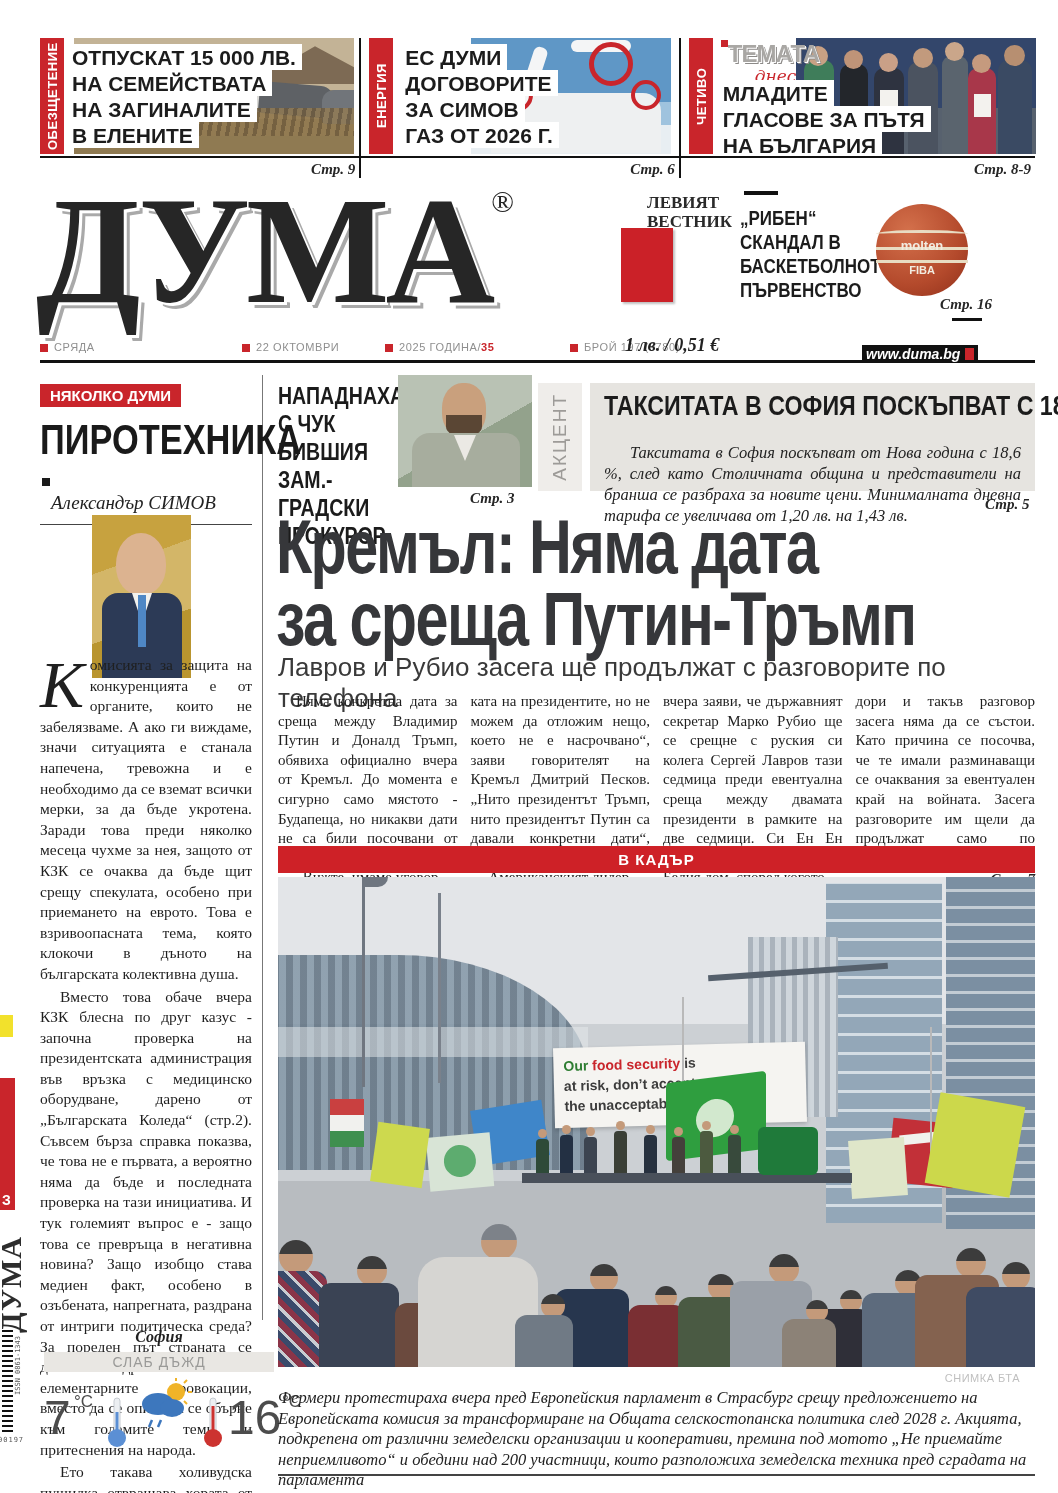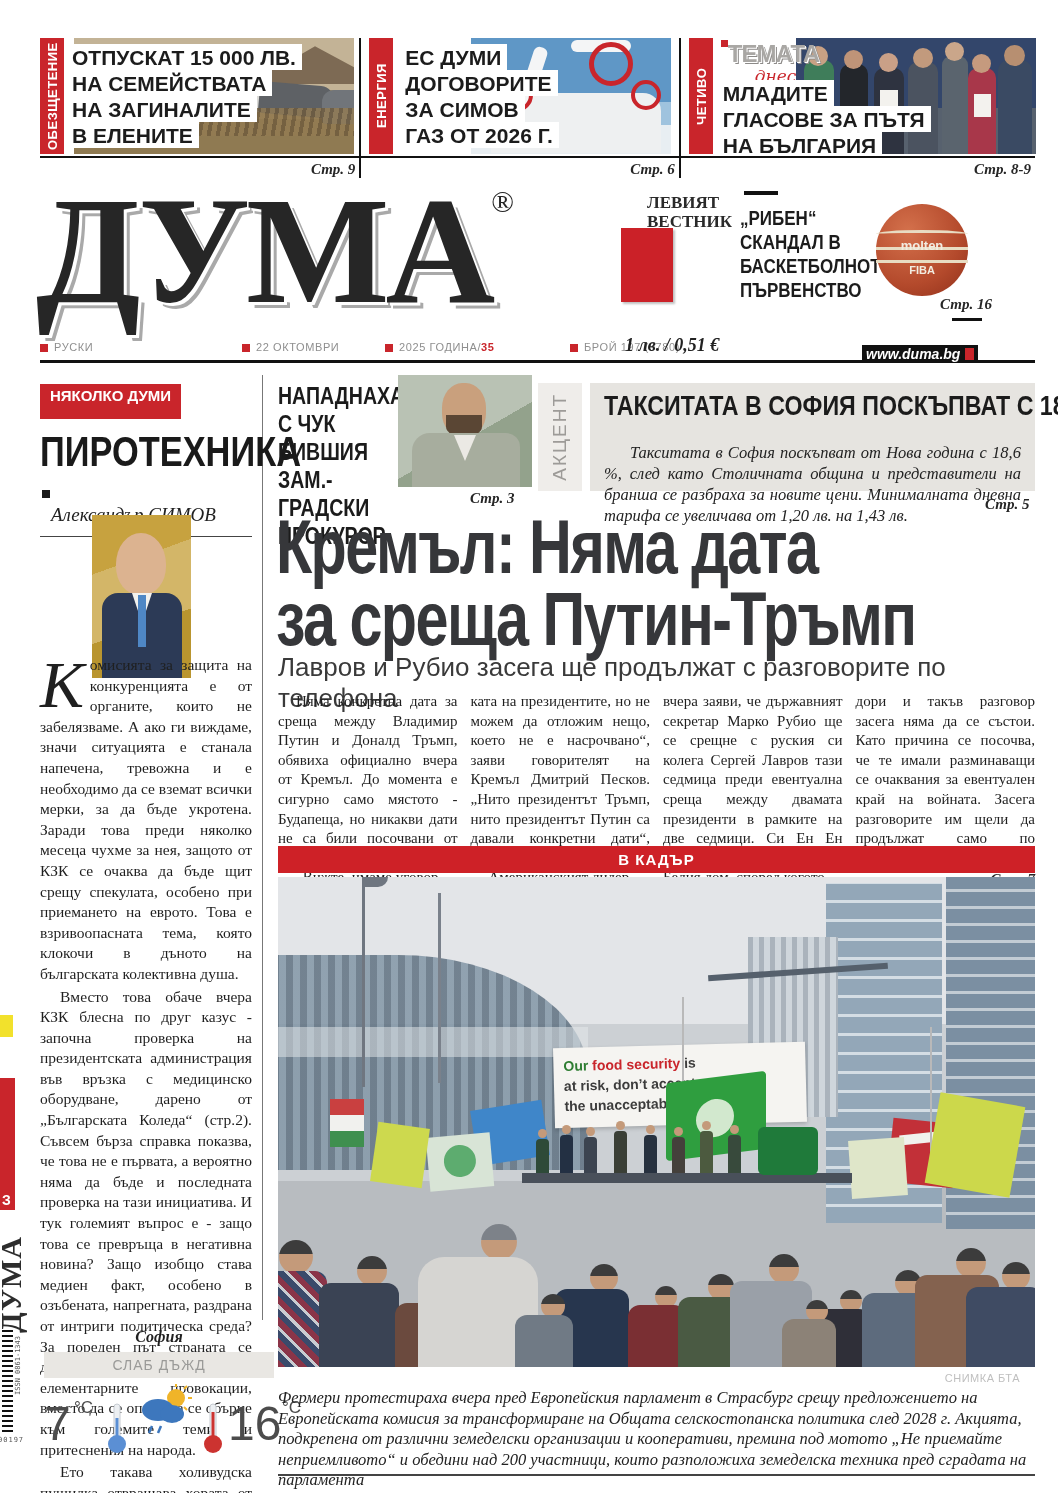--- a/index.html
+++ b/index.html
@@ -147,21 +147,21 @@
        background:radial-gradient(circle at 35% 30%,#d4714c,#b44a2c 60%,#8f2f1a);">
     <div class="abs" style="left:0;top:26px;width:92px;height:14px;border-top:3px solid #e8dcc2;border-bottom:3px solid #e8dcc2;border-radius:50% 50% 0 0/20% 20% 0 0;"></div>
     <div class="abs" style="left:0;top:56px;width:92px;height:12px;border-top:3px solid #e8dcc2;"></div>
     <div class="abs sans" style="left:0;top:34px;width:92px;text-align:center;font-weight:bold;font-size:13px;color:#f2ece0;">molten</div>
     <div class="abs sans" style="left:0;top:60px;width:92px;text-align:center;font-weight:bold;font-size:11px;color:#f2ece0;">FIBA</div>
   </div>
   <div class="abs pgref" style="left:940px;top:296px;">Стр. 16</div>
   <div class="abs" style="left:952px;top:318px;width:30px;height:3px;background:#111;"></div>
 
   <div class="abs" style="left:40px;top:341px;width:995px;height:20px;">
-    <span class="dl-item" style="position:absolute;left:0;"><span class="sq"></span><span>РУСКИ</span></span>
+    <span class="dl-item" style="position:absolute;left:0;"><span class="sq"></span><span>СРЯДА</span></span>
     <span class="dl-item" style="position:absolute;left:160px;padding-left:42px;"><span class="sq"></span><span>22 ОКТОМВРИ</span></span>
     <span class="dl-item" style="position:absolute;left:345px;"><span class="sq"></span><span>2025 ГОДИНА/</span><span style="color:#c9252b;font-weight:bold;">35</span></span>
     <span class="dl-item" style="position:absolute;left:530px;"><span class="sq"></span><span>БРОЙ 197 (9780)</span></span>
     <span style="position:absolute;left:585px;top:-6px;font-style:italic;font-weight:bold;font-size:18px;color:#222;">1 лв. / 0,51 €</span>
   </div>
   <div class="abs" style="left:40px;top:360px;width:995px;height:3px;background:#111;"></div>
   <div class="abs" style="left:862px;top:345px;height:18px;background:#111;color:#fff;padding:0 4px;display:flex;align-items:center;">
     <span class="sans" style="font-weight:bold;font-style:italic;font-size:14px;">www.duma.bg</span>
     <span style="display:inline-block;width:9px;height:12px;background:#c9252b;margin-left:5px;"></span>
   </div>
@@ -172,21 +172,21 @@
   </div>
   <div class="abs" style="left:-6px;top:1218px;width:28px;height:115px;writing-mode:vertical-rl;transform:rotate(180deg);
        font-weight:bold;font-size:30px;color:#2d2d2d;letter-spacing:1px;">ДУМА</div>
   <div class="abs" style="left:2px;top:1330px;width:11px;height:104px;background:repeating-linear-gradient(180deg,#111 0 2px,#fff 2px 5px);"></div>
   <div class="abs" style="left:14px;top:1336px;writing-mode:vertical-rl;transform:rotate(180deg);font-family:'DejaVu Sans Mono',monospace;font-size:7px;color:#555;">ISSN 0861-1343</div>
   <div class="abs" style="left:-2px;top:1436px;font-family:'DejaVu Sans Mono',monospace;font-size:7px;color:#555;letter-spacing:1px;">00197</div>
 
   <div class="abs" style="left:262px;top:375px;width:1px;height:945px;background:#777;"></div>
 
   <div class="abs" style="left:40px;top:384px;width:212px;">
-    <div style="background:#c9252b;color:#fff;display:inline-block;padding:3px 10px 14px 10px;text-align:center;">
+    <div style="background:#c9252b;color:#fff;display:inline-block;padding:3px 10px 2px 10px;text-align:center;">
       <span class="sans" style="font-weight:bold;font-size:15px;">НЯКОЛКО ДУМИ</span>
     </div>
     <div class="sans" style="margin-top:8px;font-weight:bold;font-size:43px;color:#1a1a1a;">
       <span class="cond">ПИРОТЕХНИКА</span>
     </div>
     <div style="width:8px;height:8px;background:#1a1a1a;margin:14px 0 6px 2px;"></div>
     <div style="font-style:italic;font-size:19px;color:#222;margin-left:11px;">Александър СИМОВ</div>
     <div style="height:1px;background:#444;margin-top:10px;"></div>
   </div>
 
@@ -200,21 +200,21 @@
 
   <div class="abs opinion" style="left:40px;top:655px;width:212px;">
     <span style="float:left;font-size:66px;line-height:52px;padding:4px 6px 0 0;font-style:italic;">К</span>
     <p>омисията за защита на конкуренцията е от органите, които не забелязваме. А ако ги виждаме, значи ситуацията е станала напечена, тревожна и е необходимо да се вземат всички мерки, за да бъде укротена. Заради това преди няколко месеца чухме за нея, защото от КЗК се очаква да бъде щит срещу спекулата, особено при приемането на еврото. Това е взривоопасната тема, която клокочи в дъното на българската колективна душа.</p>
     <p class="ind">Вместо това обаче вчера КЗК блесна по друг казус - започна проверка на президентската администрация във връзка с медицинско оборудване, дарено от „Българската Коледа“ (стр.2). Съвсем бърза справка показва, че това не е първата, а вероятно няма да бъде и последната проверка на тази инициатива. И тук големият въпрос е - защо това се превръща в негативна новина? Защо изобщо става медиен факт, особено в озъбената, напрегната, раздрана от интриги политическа среда? За пореден път страната се дави в дребнотемията и елементарните провокации, вместо да се опита да се обърне към големите теми и притеснения на народа.</p>
     <p class="ind">Ето такава холивудска пушилка отвращава хората от политиката. Там, където трябва да има смисъл и дискусия, те виждат единствено медийни пиратки и безмозъчна пиротехника. Сравнима със спора за колите на тази или онази администрация. Всъщност точно това не гони, а захранва политическата криза.</p>
   </div>
 
   <div class="abs" style="left:44px;top:1328px;width:230px;">
     <div style="text-align:center;font-weight:bold;font-style:italic;font-size:16px;">София</div>
-    <div style="margin-top:6px;background:#e9e7e3;height:26px;display:flex;align-items:center;justify-content:center;">
+    <div style="margin-top:6px;background:#e9e7e3;height:20px;display:flex;align-items:center;justify-content:center;">
       <span class="sans" style="color:#9a9a98;font-size:14px;letter-spacing:1px;">СЛАБ ДЪЖД</span>
     </div>
     <div style="position:relative;height:84px;">
       <span class="sans abs" style="left:0px;top:18px;font-size:48px;color:#4c4c4c;">7</span>
       <span class="sans abs" style="left:30px;top:20px;font-size:17px;color:#4c4c4c;">°C</span>
       <svg class="abs" style="left:62px;top:22px;" width="22" height="56" viewBox="0 0 22 56">
         <rect x="8" y="4" width="6" height="36" rx="3" fill="#eceff2" stroke="#c7ccd2"></rect>
         <rect x="9.5" y="18" width="3" height="22" fill="#5b8fd4"></rect>
         <circle cx="11" cy="44" r="9" fill="#5b8fd4"></circle>
       </svg>

